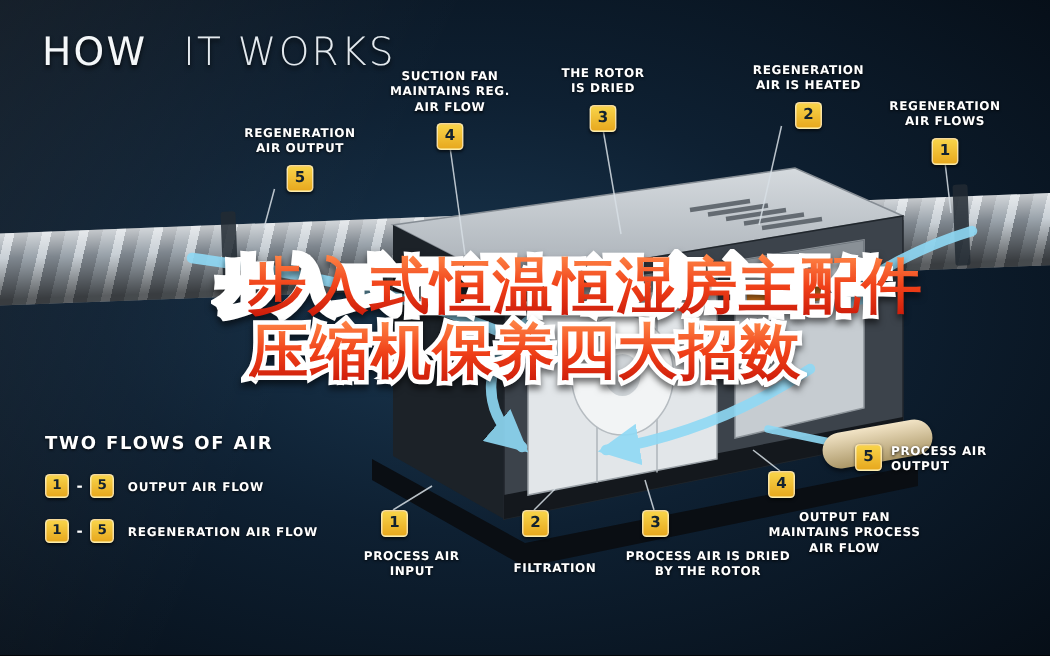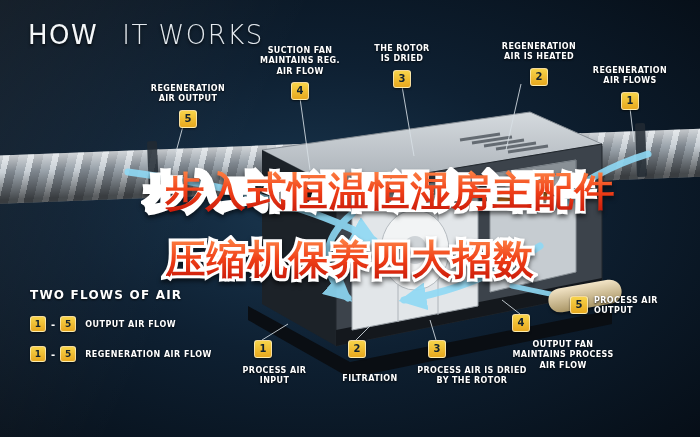--- a/index.html
+++ b/index.html
@@ -153,30 +153,30 @@
       <line x1="262" y1="340" x2="288" y2="324"></line>
     </g>
   </svg>
 
   <div class="duct-small"></div>
 
   <div class="cn-wrap" style="top:168px;padding-left:40px;">
     <span class="cn-stroke">步入式恒温恒湿房主配件</span>
     <span class="cn-fill">步入式恒温恒湿房主配件</span>
   </div>
-  <div class="cn-wrap" style="top:212px;margin-top:24px;">
+  <div class="cn-wrap" style="top:212px;">
     <span class="cn-stroke">压缩机保养四大招数</span>
     <span class="cn-fill">压缩机保养四大招数</span>
   </div>
 
   <div class="title">
     <span class="t-bold">HOW</span><span class="t-light">IT WORKS</span>
   </div>
 
-  <div class="callout" style="left:148px;top:84px;width:80px;">
+  <div class="callout" style="left:160px;top:84px;width:80px;">
     <div class="label">REGENERATION AIR OUTPUT</div>
     <div class="badge">5</div>
   </div>
   <div class="callout" style="left:252px;top:46px;width:96px;">
     <div class="label">SUCTION FAN MAINTAINS REG. AIR FLOW</div>
     <div class="badge">4</div>
   </div>
   <div class="callout" style="left:373px;top:44px;width:58px;">
     <div class="label">THE ROTOR IS DRIED</div>
     <div class="badge">3</div>

